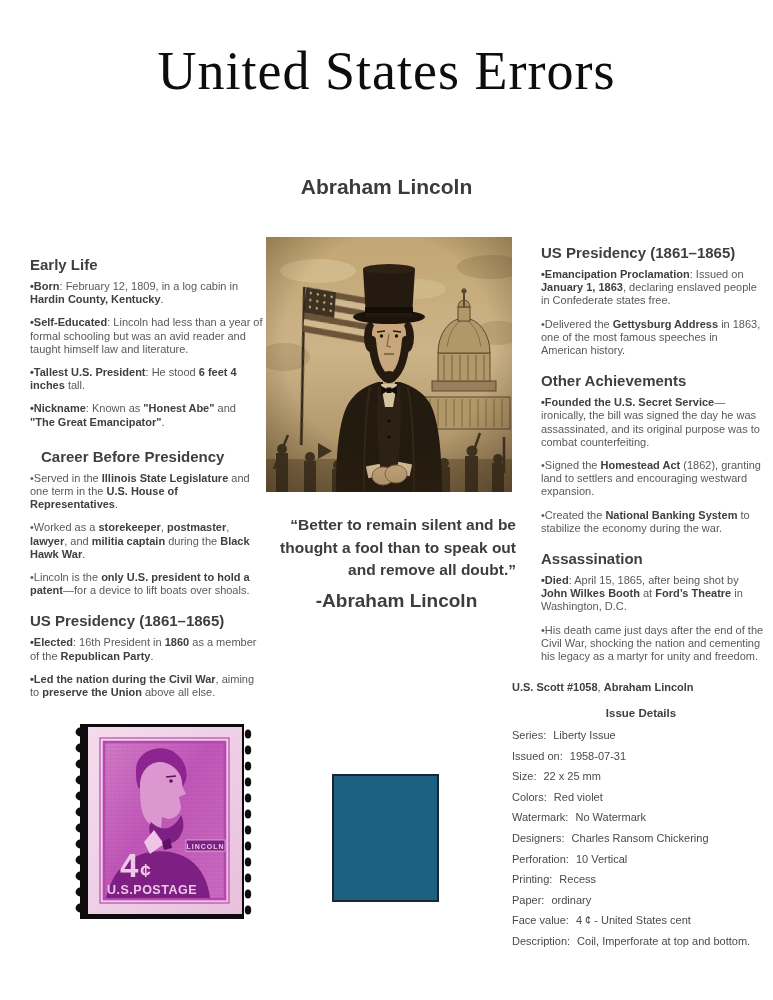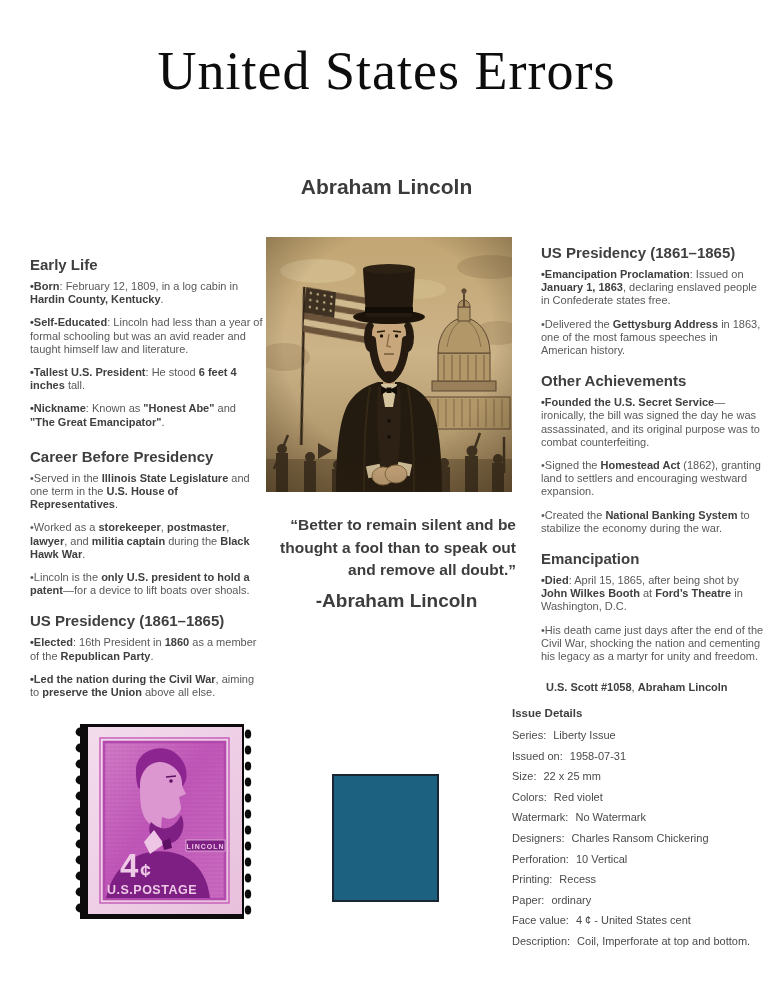--- a/index.html
+++ b/index.html
@@ -27,41 +27,41 @@
   
   .quote{position:absolute;left:266px;top:514px;width:250px;color:#3d3d3d;}
   .quote p{margin:0;font-size:15.5px;line-height:22.5px;font-weight:700;text-align:right;}
   .quote .attr{margin-top:8px;padding-left:11px;font-size:19px;font-weight:700;text-align:center;}
   
   .stamp{position:absolute;left:74px;top:722px;width:180px;height:199px;margin:0;}
   .swatch{position:absolute;left:332px;top:774px;width:107px;height:128px;
           background:#1d6181;border:2px solid #1a2733;box-sizing:border-box;}
   
   .issue{position:absolute;left:512px;top:681px;width:258px;font-size:11px;color:#4a4a4a;}
-  .issue .issue-title{font-weight:700;color:#3f3f3f;margin-bottom:14px;margin-left:34px;}
+  .issue .issue-title{font-weight:700;color:#3f3f3f;margin-bottom:14px;}
   .issue .issue-title .sep{font-weight:400;}
-  .issue h4{font-size:11.5px;font-weight:700;color:#3f3f3f;margin:0 0 11px;}
+  .issue h4{font-size:11.5px;font-weight:700;color:#3f3f3f;margin:0 0 11px;text-align:center;}
   .issue .row{margin-bottom:9.6px;line-height:11px;}
   .issue .val{margin-left:7px;}
 </style>
 </head>
 <body>
 
 <div class="page">
 
   <h1 class="title">United States Errors</h1>
   <div class="person-heading">Abraham Lincoln</div>
 
   <section class="col col-left">
     <h3>Early Life</h3>
     <p><b>•Born</b>: February 12, 1809, in a log cabin in <b>Hardin County, Kentucky</b>.</p>
     <p><b>•Self-Educated</b>: Lincoln had less than a year of formal schooling but was an avid reader and taught himself law and literature.</p>
     <p><b>•Tallest U.S. President</b>: He stood <b>6 feet 4 inches</b> tall.</p>
     <p><b>•Nickname</b>: Known as <b>"Honest Abe"</b> and <b>"The Great Emancipator"</b>.</p>
-    <h3 style="margin-top:21px;">Career Before Presidency</h3>
+    <h3 style="margin-top:21px;margin-left:11px;">Career Before Presidency</h3>
     <p>•Served in the <b>Illinois State Legislature</b> and one term in the <b>U.S. House of Representatives</b>.</p>
     <p>•Worked as a <b>storekeeper</b>, <b>postmaster</b>, <b>lawyer</b>, and <b>militia captain</b> during the <b>Black Hawk War</b>.</p>
     <p>•Lincoln is the <b>only U.S. president to hold a patent</b>—for a device to lift boats over shoals.</p>
     <h3>US Presidency (1861–1865)</h3>
     <p><b>•Elected</b>: 16th President in <b>1860</b> as a member of the <b>Republican Party</b>.</p>
     <p><b>•Led the nation during the Civil War</b>, aiming to <b>preserve the Union</b> above all else.</p>
   </section>
 
   <figure class="portrait">
     <svg width="246" height="255" viewBox="0 0 246 255" xmlns="http://www.w3.org/2000/svg">
@@ -209,21 +209,21 @@
   </figure>
 
   <section class="col col-right">
     <h3>US Presidency (1861–1865)</h3>
     <p><b>•Emancipation Proclamation</b>: Issued on <b>January 1, 1863</b>, declaring enslaved people in Confederate states free.</p>
     <p>•Delivered the <b>Gettysburg Address</b> in 1863, one of the most famous speeches in American history.</p>
     <h3>Other Achievements</h3>
     <p><b>•Founded the U.S. Secret Service</b>—ironically, the bill was signed the day he was assassinated, and its original purpose was to combat counterfeiting.</p>
     <p>•Signed the <b>Homestead Act</b> (1862), granting land to settlers and encouraging westward expansion.</p>
     <p>•Created the <b>National Banking System</b> to stabilize the economy during the war.</p>
-    <h3>Emancipation</h3>
+    <h3>Assassination</h3>
     <p><b>•Died</b>: April 15, 1865, after being shot by <b>John Wilkes Booth</b> at <b>Ford’s Theatre</b> in Washington, D.C.</p>
     <p>•His death came just days after the end of the Civil War, shocking the nation and cementing his legacy as a martyr for unity and freedom.</p>
   </section>
 
   <div class="quote">
     <p>“Better to remain silent and be thought a fool than to speak out and remove all doubt.”</p>
     <div class="attr">-Abraham Lincoln</div>
   </div>
 
   <figure class="stamp">

